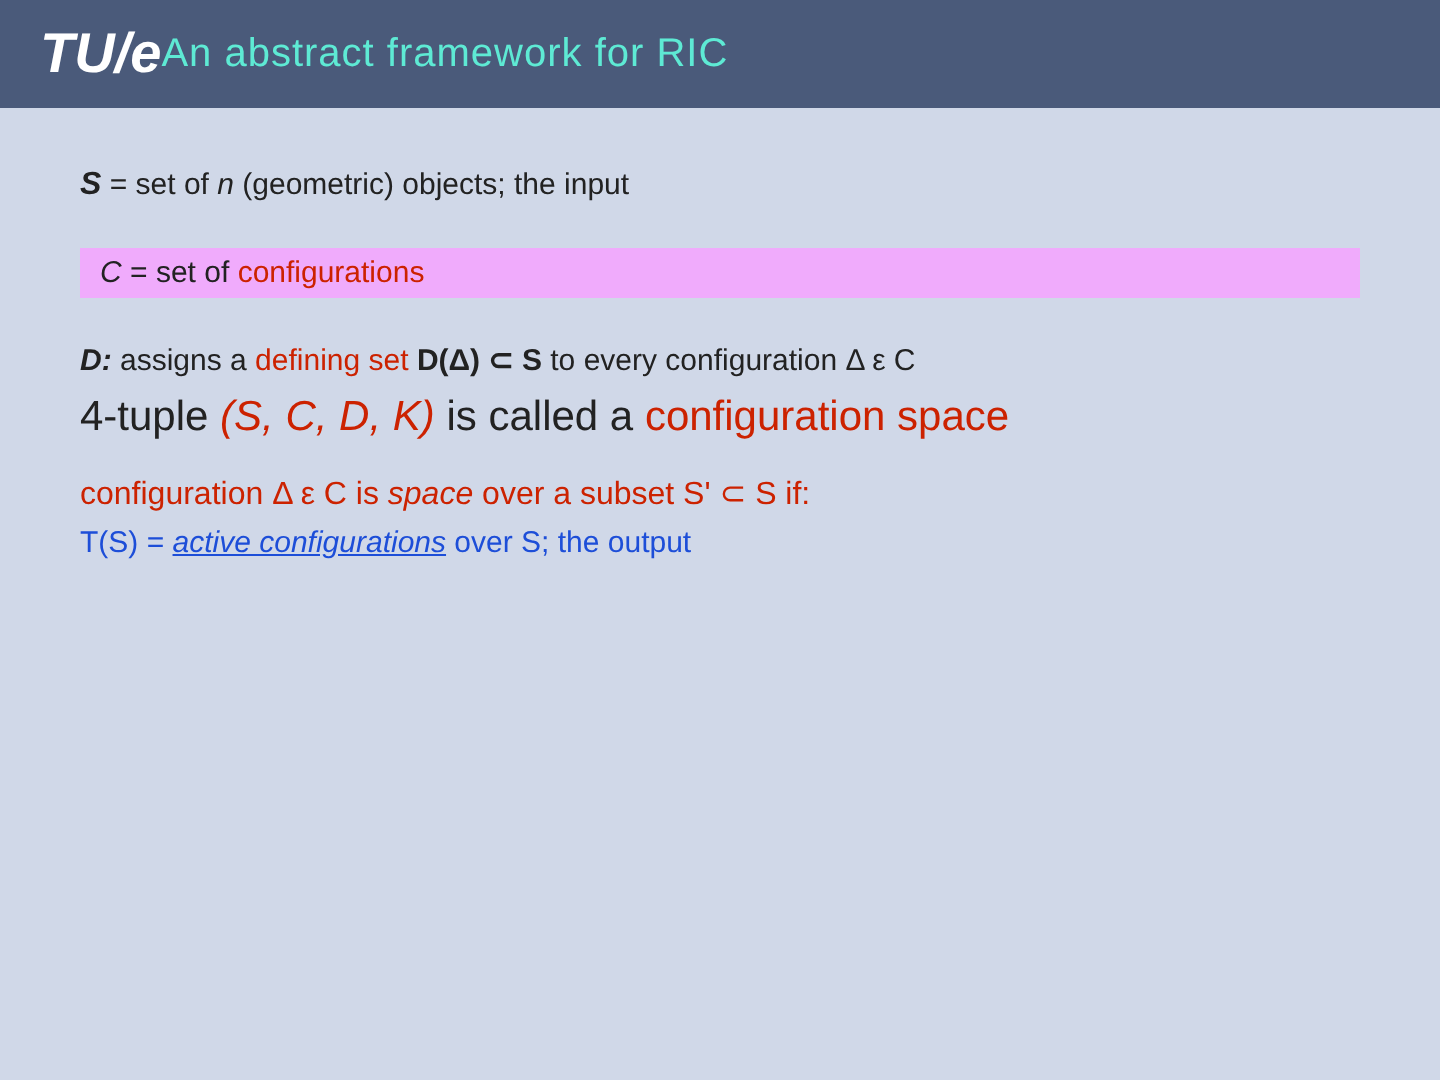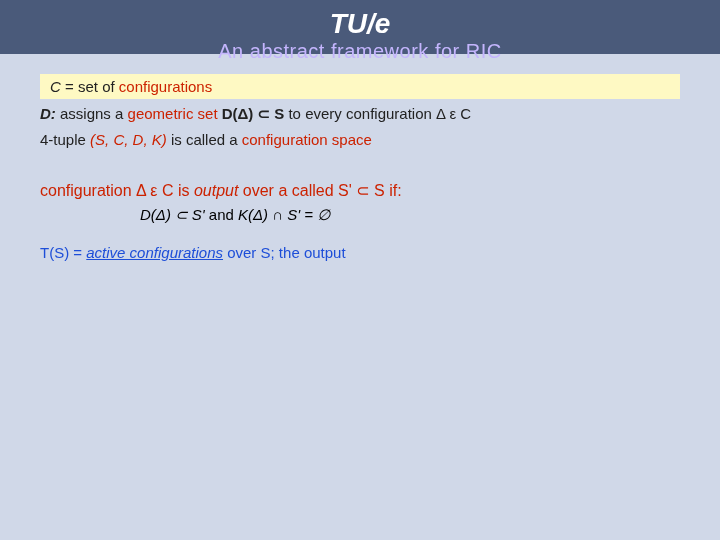--- a/index.html
+++ b/index.html
@@ -1,15 +1,15 @@
 <!DOCTYPE html>
 <html><head>
   <meta charset="utf-8">
   <style>
-    * { margin: 0; padding: 0; box-sizing: border-box; flex-direction: column; }
+    * { margin: 0; padding: 0; box-sizing: border-box; }
     body {
       width: 720px;
       height: 540px;
       background: #d0d8e8;
       font-family: Arial, Helvetica, sans-serif;
       overflow: hidden;
     }
     .header {
       background: #4a5a7a;
       display: flex;
@@ -19,22 +19,22 @@
     }
     .logo {
       color: white;
       font-size: 28px;
       font-weight: bold;
       font-style: italic;
       flex: 0 0 auto;
     }
     .header-title {
       flex: 1;
-      text-align: center;
-      color: #c4b5fd;
+      text-align: left;
+      color: #5eead4;
       font-size: 20px;
       font-weight: normal;
       letter-spacing: 0.5px;
     }
     .content {
       padding: 20px 40px 20px 40px;
     }
     .line {
       margin-bottom: 10px;
       font-size: 15px;
@@ -53,39 +53,39 @@
 </head>
 <body>
 
 <div class="header">
   <div class="logo">TU/e</div>
   <div class="header-title">An abstract framework for RIC</div>
 </div>
 
 <div class="content">
 
+  <div class="line-lg" style="margin-top:10px; margin-bottom:22px;">
+    <span style="font-style:italic; font-size:16px; font-weight:bold;">S</span><span> = set of </span><span style="font-style:italic;">n</span><span> (geometric) objects; the input</span>
+  </div>
 
-  <div class="line section" style="background:#fef9c3; padding:4px 10px; margin-bottom:6px;">
+  <div class="line section" style="background:#f0abfc; padding:4px 10px; margin-bottom:22px;">
     <span style="font-style:italic;">C</span><span> = </span><span>set of </span><span class="red">configurations</span>
   </div>
 
   <div class="line section" style="margin-bottom:8px;">
-    <span style="font-style:italic; font-weight:bold;">D:</span><span> assigns a </span><span class="red">geometric set</span><span style="font-weight:bold;text-align:right;"> D(Δ) ⊂ S</span><span>  to every configuration Δ ε C</span>
+    <span style="font-style:italic; font-weight:bold;">D:</span><span> assigns a </span><span class="red">defining set</span><span style="font-weight:bold;text-align:right;"> D(Δ) ⊂ S</span><span>  to every configuration Δ ε C</span>
   </div>
 
 
-  <div class="line" style="margin-bottom:33px; font-size:15px;">
+  <div class="line" style="margin-bottom:16px; font-size:21px;">
     <span>4-tuple </span><span class="red" style="font-style:italic;">(S, C, D, K)</span><span> is called a </span><span class="red">configuration space</span>
   </div>
 
   <div style="margin-bottom:6px;">
-    <span class="red">configuration Δ ε C is </span><span class="red" style="font-style:italic;">output</span><span class="red"> over a called S' ⊂  S  if:</span>
+    <span class="red">configuration Δ ε C is </span><span class="red" style="font-style:italic;">space</span><span class="red"> over a subset S' ⊂  S  if:</span>
   </div>
 
-  <div style="margin-bottom:20px; margin-left:100px; font-size:15px;">
-    <span style="font-style:italic;">D(Δ) ⊂ S'</span><span>  and  </span><span style="font-style:italic;">K(Δ) ∩ S' = ∅</span>
-  </div>
 
   <div class="line">
     <span class="green">T(S) = </span><span class="green" style="font-style:italic;text-decoration:underline;">active configurations</span><span class="green"> over S; the output</span>
   </div>
 
 </div>
 
 </body></html>

